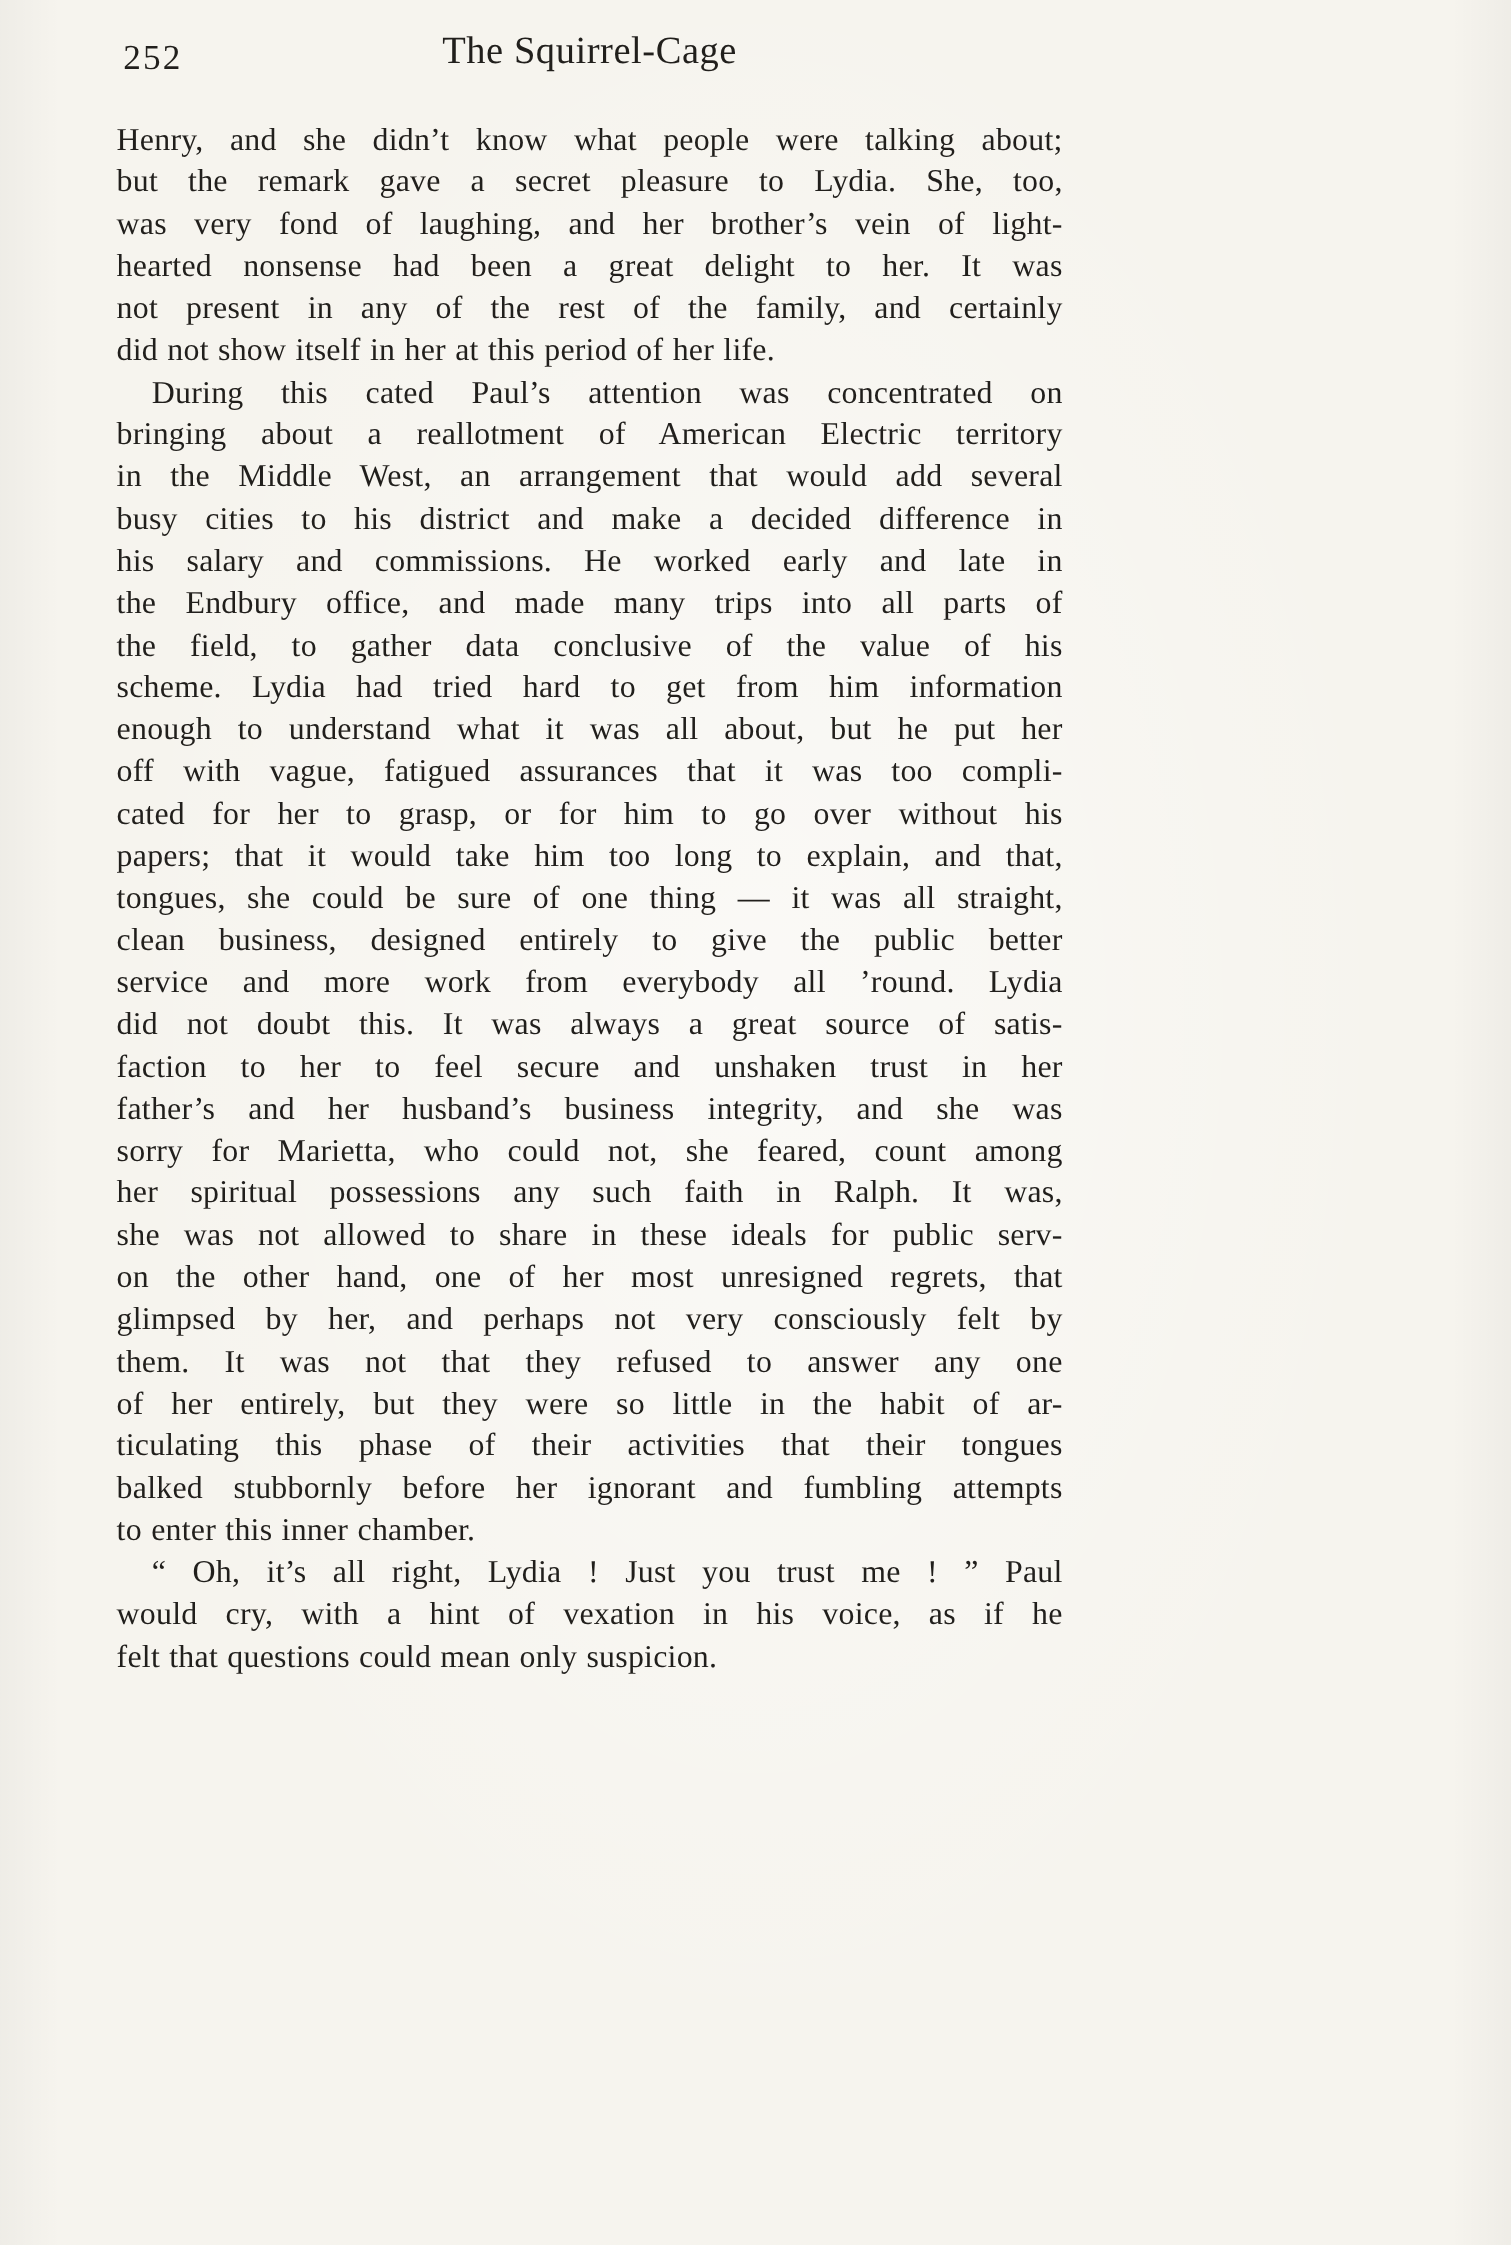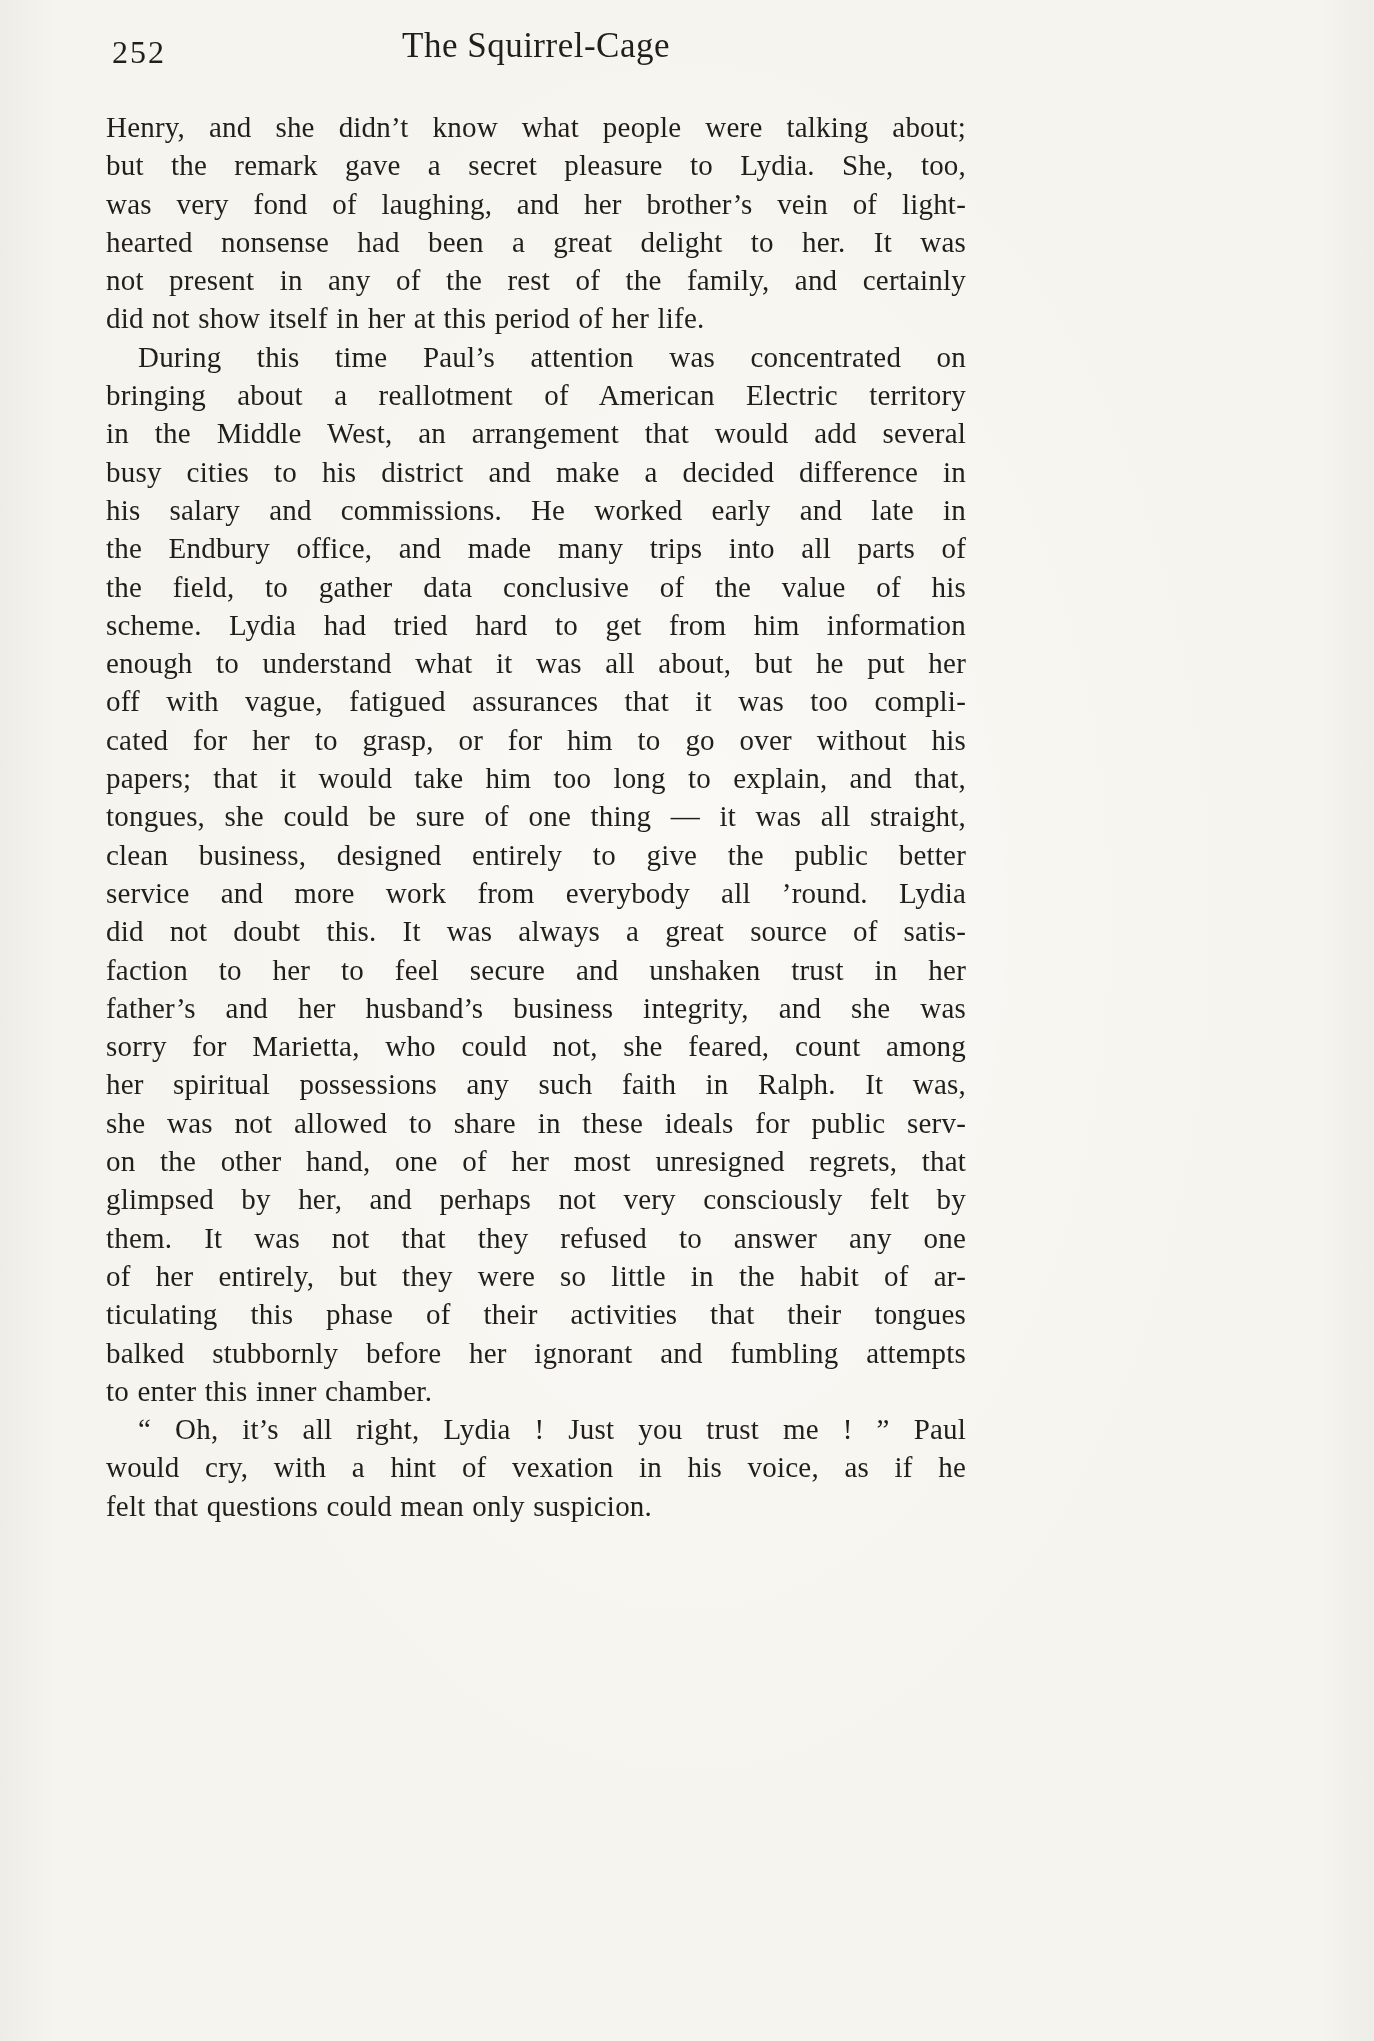--- a/index.html
+++ b/index.html
@@ -83,21 +83,21 @@
     <div class="page-body" id="paragraphs">
         <div class="paragraph">
           <div class="line">Henry, and she didn’t know what people were talking about;</div>
           <div class="line">but the remark gave a secret pleasure to Lydia.  She, too,</div>
           <div class="line">was very fond of laughing, and her brother’s vein of light-</div>
           <div class="line">hearted nonsense had been a great delight to her.  It was</div>
           <div class="line">not present in any of the rest of the family, and certainly</div>
           <div class="line last">did not show itself in her at this period of her life.</div>
         </div>
         <div class="paragraph">
-          <div class="line indent">During this time Paul’s attention was concentrated on</div>
+          <div class="line indent">During this cated Paul’s attention was concentrated on</div>
           <div class="line">bringing about a reallotment of American Electric territory</div>
           <div class="line">in the Middle West, an arrangement that would add several</div>
           <div class="line">busy cities to his district and make a decided difference in</div>
           <div class="line">his salary and commissions.  He worked early and late in</div>
           <div class="line">the Endbury office, and made many trips into all parts of</div>
           <div class="line">the field, to gather data conclusive of the value of his</div>
           <div class="line">scheme.  Lydia had tried hard to get from him information</div>
           <div class="line">enough to understand what it was all about, but he put her</div>
           <div class="line">off with vague, fatigued assurances that it was too compli-</div>
           <div class="line">cated for her to grasp, or for him to go over without his</div>

